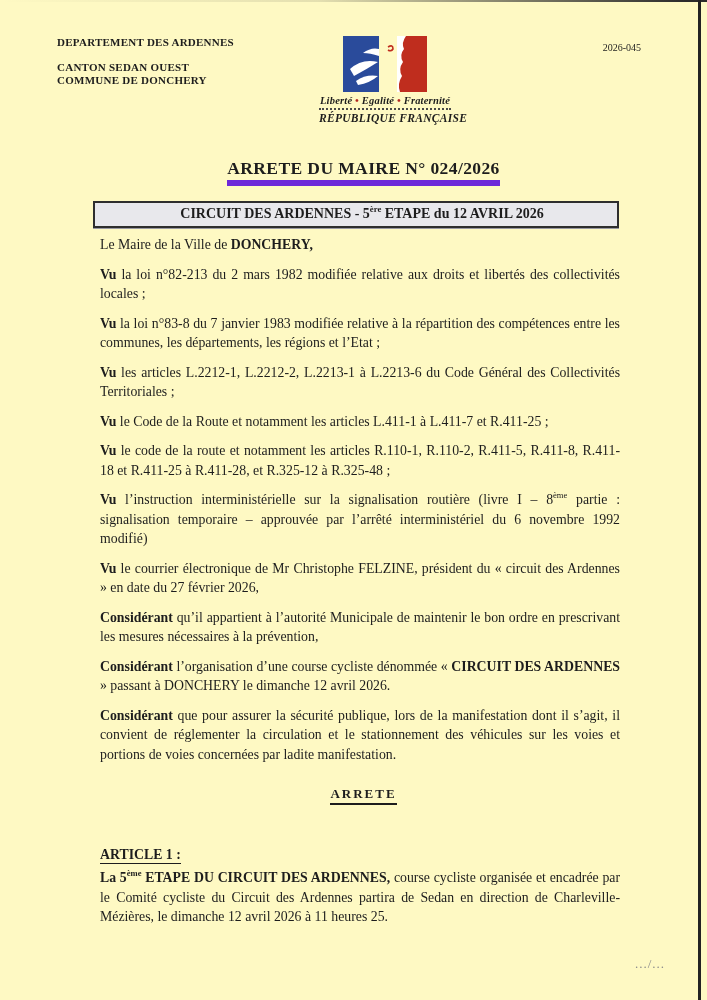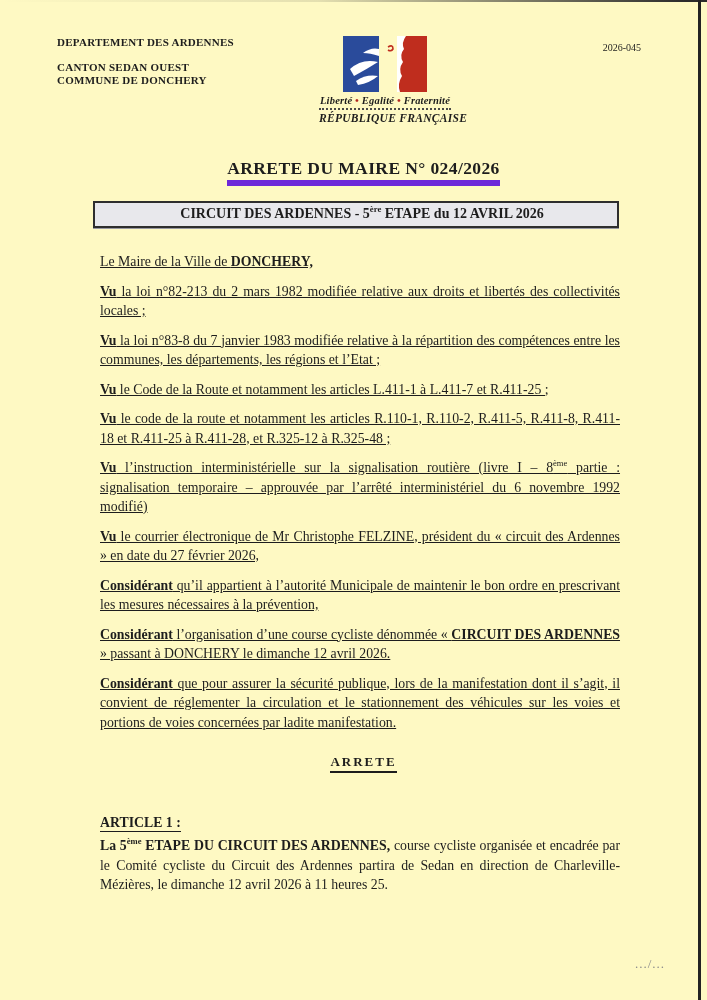--- a/index.html
+++ b/index.html
@@ -18,21 +18,21 @@
   .motto{font-style:italic;font-weight:bold;font-size:10.5px;white-space:nowrap;letter-spacing:.2px;}
   .logo-divider{border-top:2px dotted #4a4a4a;margin:2px 0 2px 0;}
   .republic{font-style:italic;font-weight:bold;font-size:11.5px;letter-spacing:.3px;white-space:nowrap;}
   .doc-number{margin-left:auto;padding:6px 30px 0 0;font-size:10px;}
   .title-wrap{text-align:center;margin:34px 80px 0 100px;}
   .doc-title{display:inline-block;font-size:17.5px;font-weight:bold;letter-spacing:.4px;
     border-bottom:6px solid #6d28d9;padding-bottom:1px;}
   .subtitle-box{margin:15px 88px 0 93px;background:#e8e8ec;border:2px solid #2e2e2e;
     text-align:center;font-weight:bold;font-size:14px;padding:3px 0 4px 12px;
     box-shadow:0 1px 0 #9a9aa2;}
-  .body-col{padding:24px 87px 0 100px;text-decoration:underline;}
+  .body-col{padding:7px 87px 0 100px;}
   .para{margin:0 0 10px 0;text-align:justify;font-size:13.8px;line-height:19.5px;}
   .b{font-weight:bold;}
   sup{font-size:.62em;line-height:0;}
   .arrete-wrap{text-align:center;margin:20px 80px 6px 100px;}
   .arrete-heading{display:inline-block;font-size:13px;font-weight:bold;letter-spacing:2px;
     border-bottom:2px solid #1d1d1d;padding-bottom:1px;}
   .article-col{padding:34px 87px 0 100px;}
   .article-heading{display:inline-block;font-weight:bold;font-size:13.8px;
     border-bottom:1.5px solid #1d1d1d;margin-bottom:2px;}
   .article-text{margin:2px 0 0 0;text-align:justify;font-size:13.8px;line-height:19.5px;}
@@ -73,20 +73,21 @@
   <div class="title-wrap">
     <span class="doc-title">ARRETE DU MAIRE N° 024/2026</span>
   </div>
 
   <div class="subtitle-box"><span class="b">CIRCUIT DES ARDENNES - 5</span><sup class="b">ère</sup><span class="b"> ETAPE du 12 AVRIL 2026</span></div>
 
   <div class="body-col">
       <p class="para"><span>Le Maire de la Ville de </span><span class="b">DONCHERY,</span></p>
       <p class="para"><span class="b">Vu</span><span> la loi n°82-213 du 2 mars 1982 modifiée relative aux droits et libertés des collectivités locales ;</span></p>
       <p class="para"><span class="b">Vu</span><span> la loi n°83-8 du 7 janvier 1983 modifiée relative à la répartition des compétences entre les communes, les départements, les régions et l’Etat ;</span></p>
+      <p class="para"><span class="b">Vu</span><span> les articles L.2212-1, L.2212-2, L.2213-1 à L.2213-6 du Code Général des Collectivités Territoriales ;</span></p>
       <p class="para"><span class="b">Vu</span><span> le Code de la Route et notamment les articles L.411-1 à L.411-7 et R.411-25 ;</span></p>
       <p class="para"><span class="b">Vu</span><span> le code de la route et notamment les articles R.110-1, R.110-2, R.411-5, R.411-8, R.411-18 et R.411-25 à R.411-28, et R.325-12 à R.325-48 ;</span></p>
       <p class="para"><span class="b">Vu</span><span> l’instruction interministérielle sur la signalisation routière (livre I – 8</span><sup>ème</sup><span> partie : signalisation temporaire – approuvée par l’arrêté interministériel du 6 novembre 1992 modifié)</span></p>
       <p class="para"><span class="b">Vu</span><span> le courrier électronique de Mr Christophe FELZINE, président du « circuit des Ardennes » en date du 27 février 2026,</span></p>
       <p class="para"><span class="b">Considérant</span><span> qu’il appartient à l’autorité Municipale de maintenir le bon ordre en prescrivant les mesures nécessaires à la prévention,</span></p>
       <p class="para"><span class="b">Considérant</span><span> l’organisation d’une course cycliste dénommée « </span><span class="b">CIRCUIT DES ARDENNES</span><span> » passant à DONCHERY le dimanche 12 avril 2026.</span></p>
       <p class="para"><span class="b">Considérant</span><span> que pour assurer la sécurité publique, lors de la manifestation dont il s’agit, il convient de réglementer la circulation et le stationnement des véhicules sur les voies et portions de voies concernées par ladite manifestation.</span></p>
     </div>
 
   <div class="arrete-wrap">

